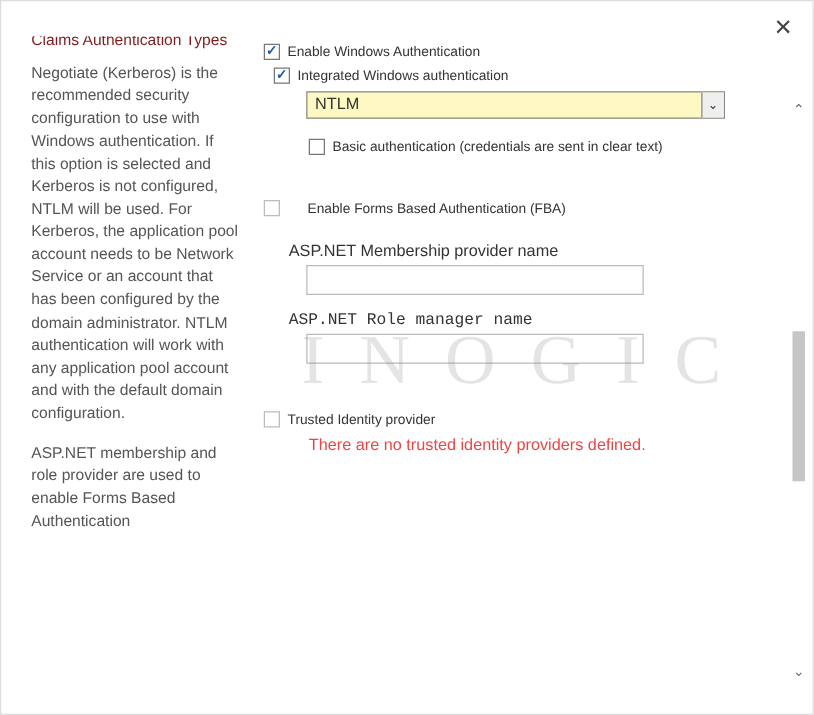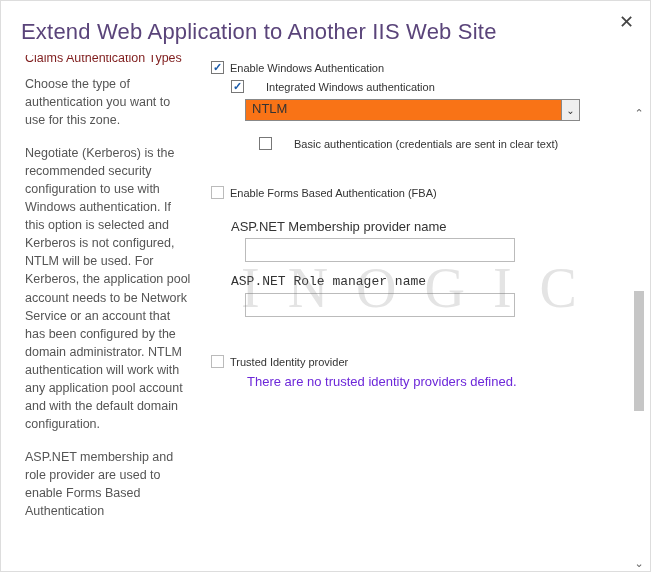--- a/index.html
+++ b/index.html
@@ -56,21 +56,21 @@
   .right-pane {
     flex: 1;
     padding: 6px 22px 0 10px;
     position: relative;
   }
   .field-row {
     margin-bottom: 6px;
     display: flex;
     align-items: center;
   }
-  .field-row.indent1 { margin-left: 20px; gap: 16px; }
+  .field-row.indent1 { margin-left: 8px; }
   .checkbox {
     width: 13px;
     height: 13px;
     border: 1px solid #777;
     margin-right: 6px;
     display: inline-flex;
     align-items: center;
     justify-content: center;
     font-size: 11px;
     line-height: 1;
@@ -86,21 +86,21 @@
     margin-bottom: 16px;
     position: relative;
     width: 335px;
   }
   .select {
     width: 100%;
     height: 22px;
     border: 1px solid #888;
     padding: 1px 20px 1px 6px;
     font-size: 13px;
-    background: #f97316;
+    background: #fef9c3;
     position: relative;
   }
   .select-arrow {
     position: absolute;
     right: 1px;
     top: 1px;
     width: 18px;
     height: 20px;
     background: #efefef;
     border-left: 1px solid #888;
@@ -119,25 +119,25 @@
     margin-bottom: 12px;
     width: 270px;
     height: 24px;
     border: 1px solid #bbb;
     background: #fff;
     padding: 2px 5px;
     font-size: 13px;
   }
   .msg-indent {
     margin-left: 36px;
-    color: #6d28d9;
+    color: #ef4444;
     font-size: 13px;
     margin-top: 4px;
   }
-  .spaced-top { margin-top: 36px; }
+  .spaced-top { margin-top: 36px; gap: 16px; }
   .trusted-top { margin-top: 26px; text-align: center; }
   .watermark {
     position: absolute;
     top: 255px;
     left: 240px;
     font-size: 56px;
     letter-spacing: 28px;
     color: rgba(120,120,120,0.20);
     font-family: Georgia, 'Times New Roman', serif;
     pointer-events: none;
@@ -161,29 +161,27 @@
   }
   .scroll-thumb {
     position:absolute;left:3px;width:10px;background:#c6c6c6;
     top:170px;height:120px;border-radius:0;
   }
 </style>
 </head>
 <body>
 
 <div class="dialog-header">
-  <div class="dialog-title">Extend Web Application to Another IIS Web Site</div>
   <div class="close-btn">✕</div>
 </div>
 
 <div class="dialog-body">
 
   <div class="left-pane">
     <div class="section-title">Claims Authentication Types</div>
-    <p>Choose the type of authentication you want to use for this zone.</p>
     <p>Negotiate (Kerberos) is the recommended security configuration to use with Windows authentication. If this option is selected and Kerberos is not configured, NTLM will be used. For Kerberos, the application pool account needs to be Network Service or an account that has been configured by the domain administrator. NTLM authentication will work with any application pool account and with the default domain configuration.</p>
     <p>ASP.NET membership and role provider are used to enable Forms Based Authentication</p>
   </div>
 
   <div class="right-pane">
 
     <div class="field-row">
       <span class="checkbox checked"></span>
       <span class="label">Enable Windows Authentication</span>
     </div>

